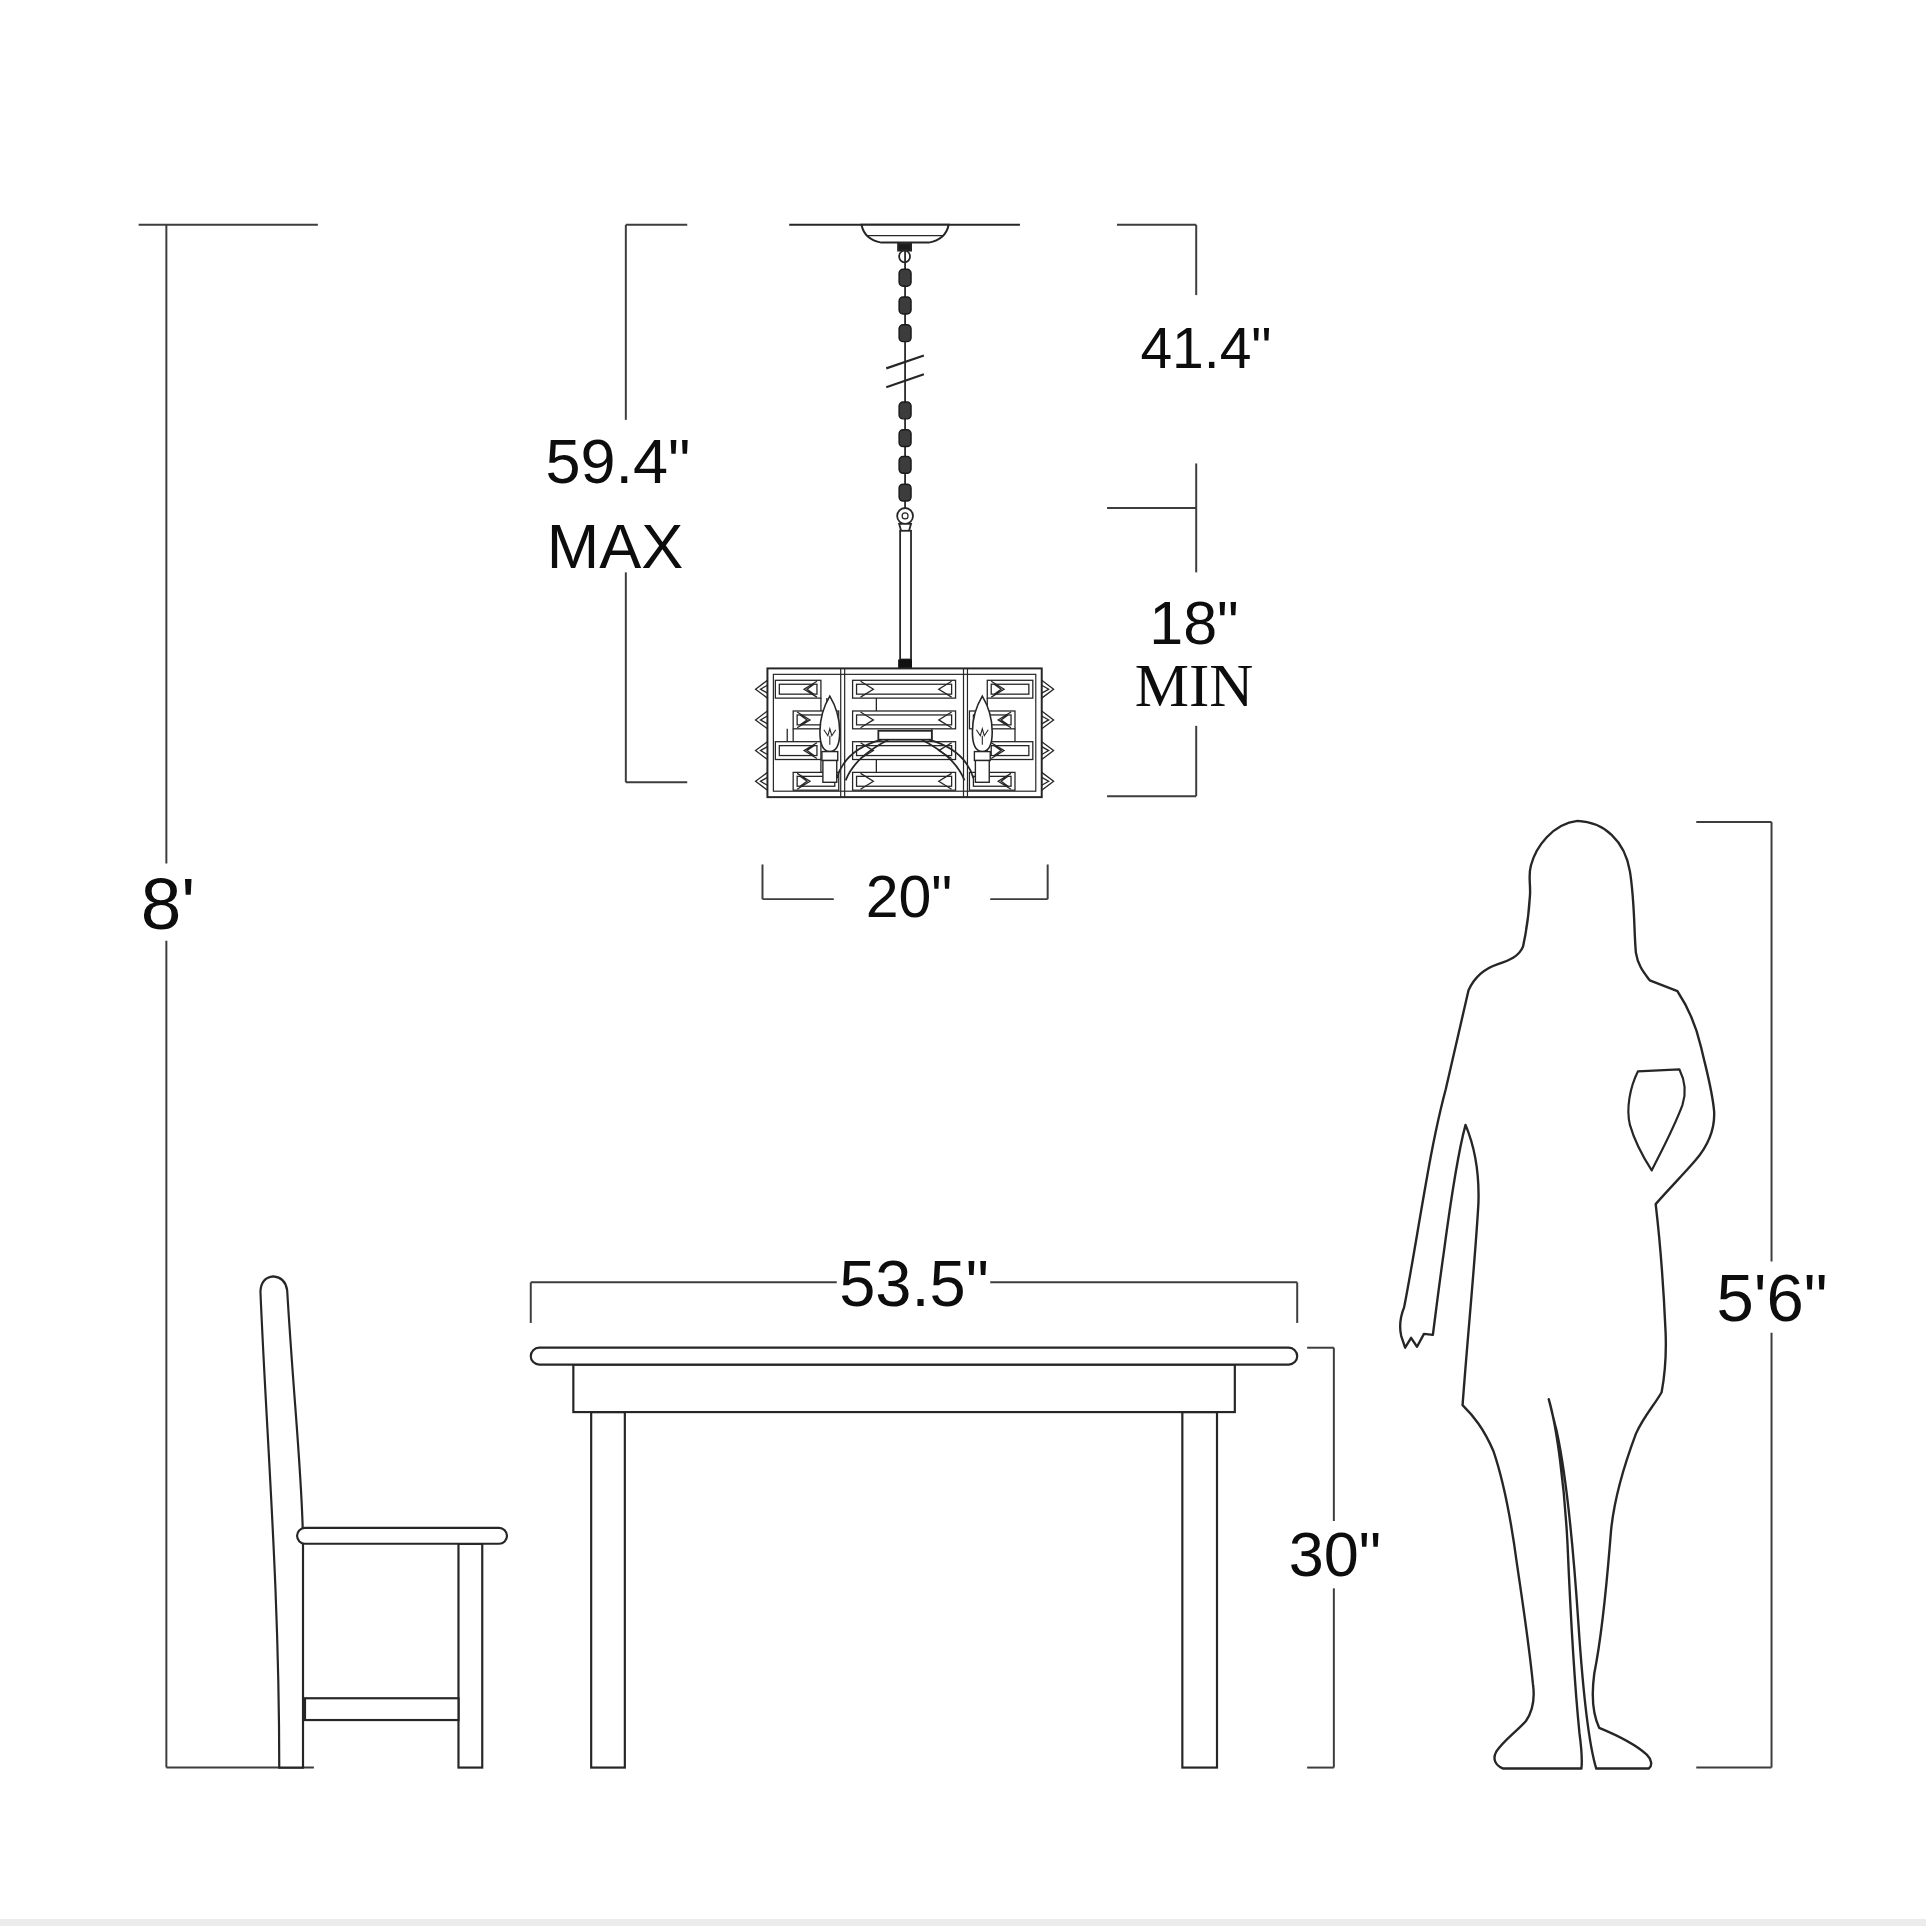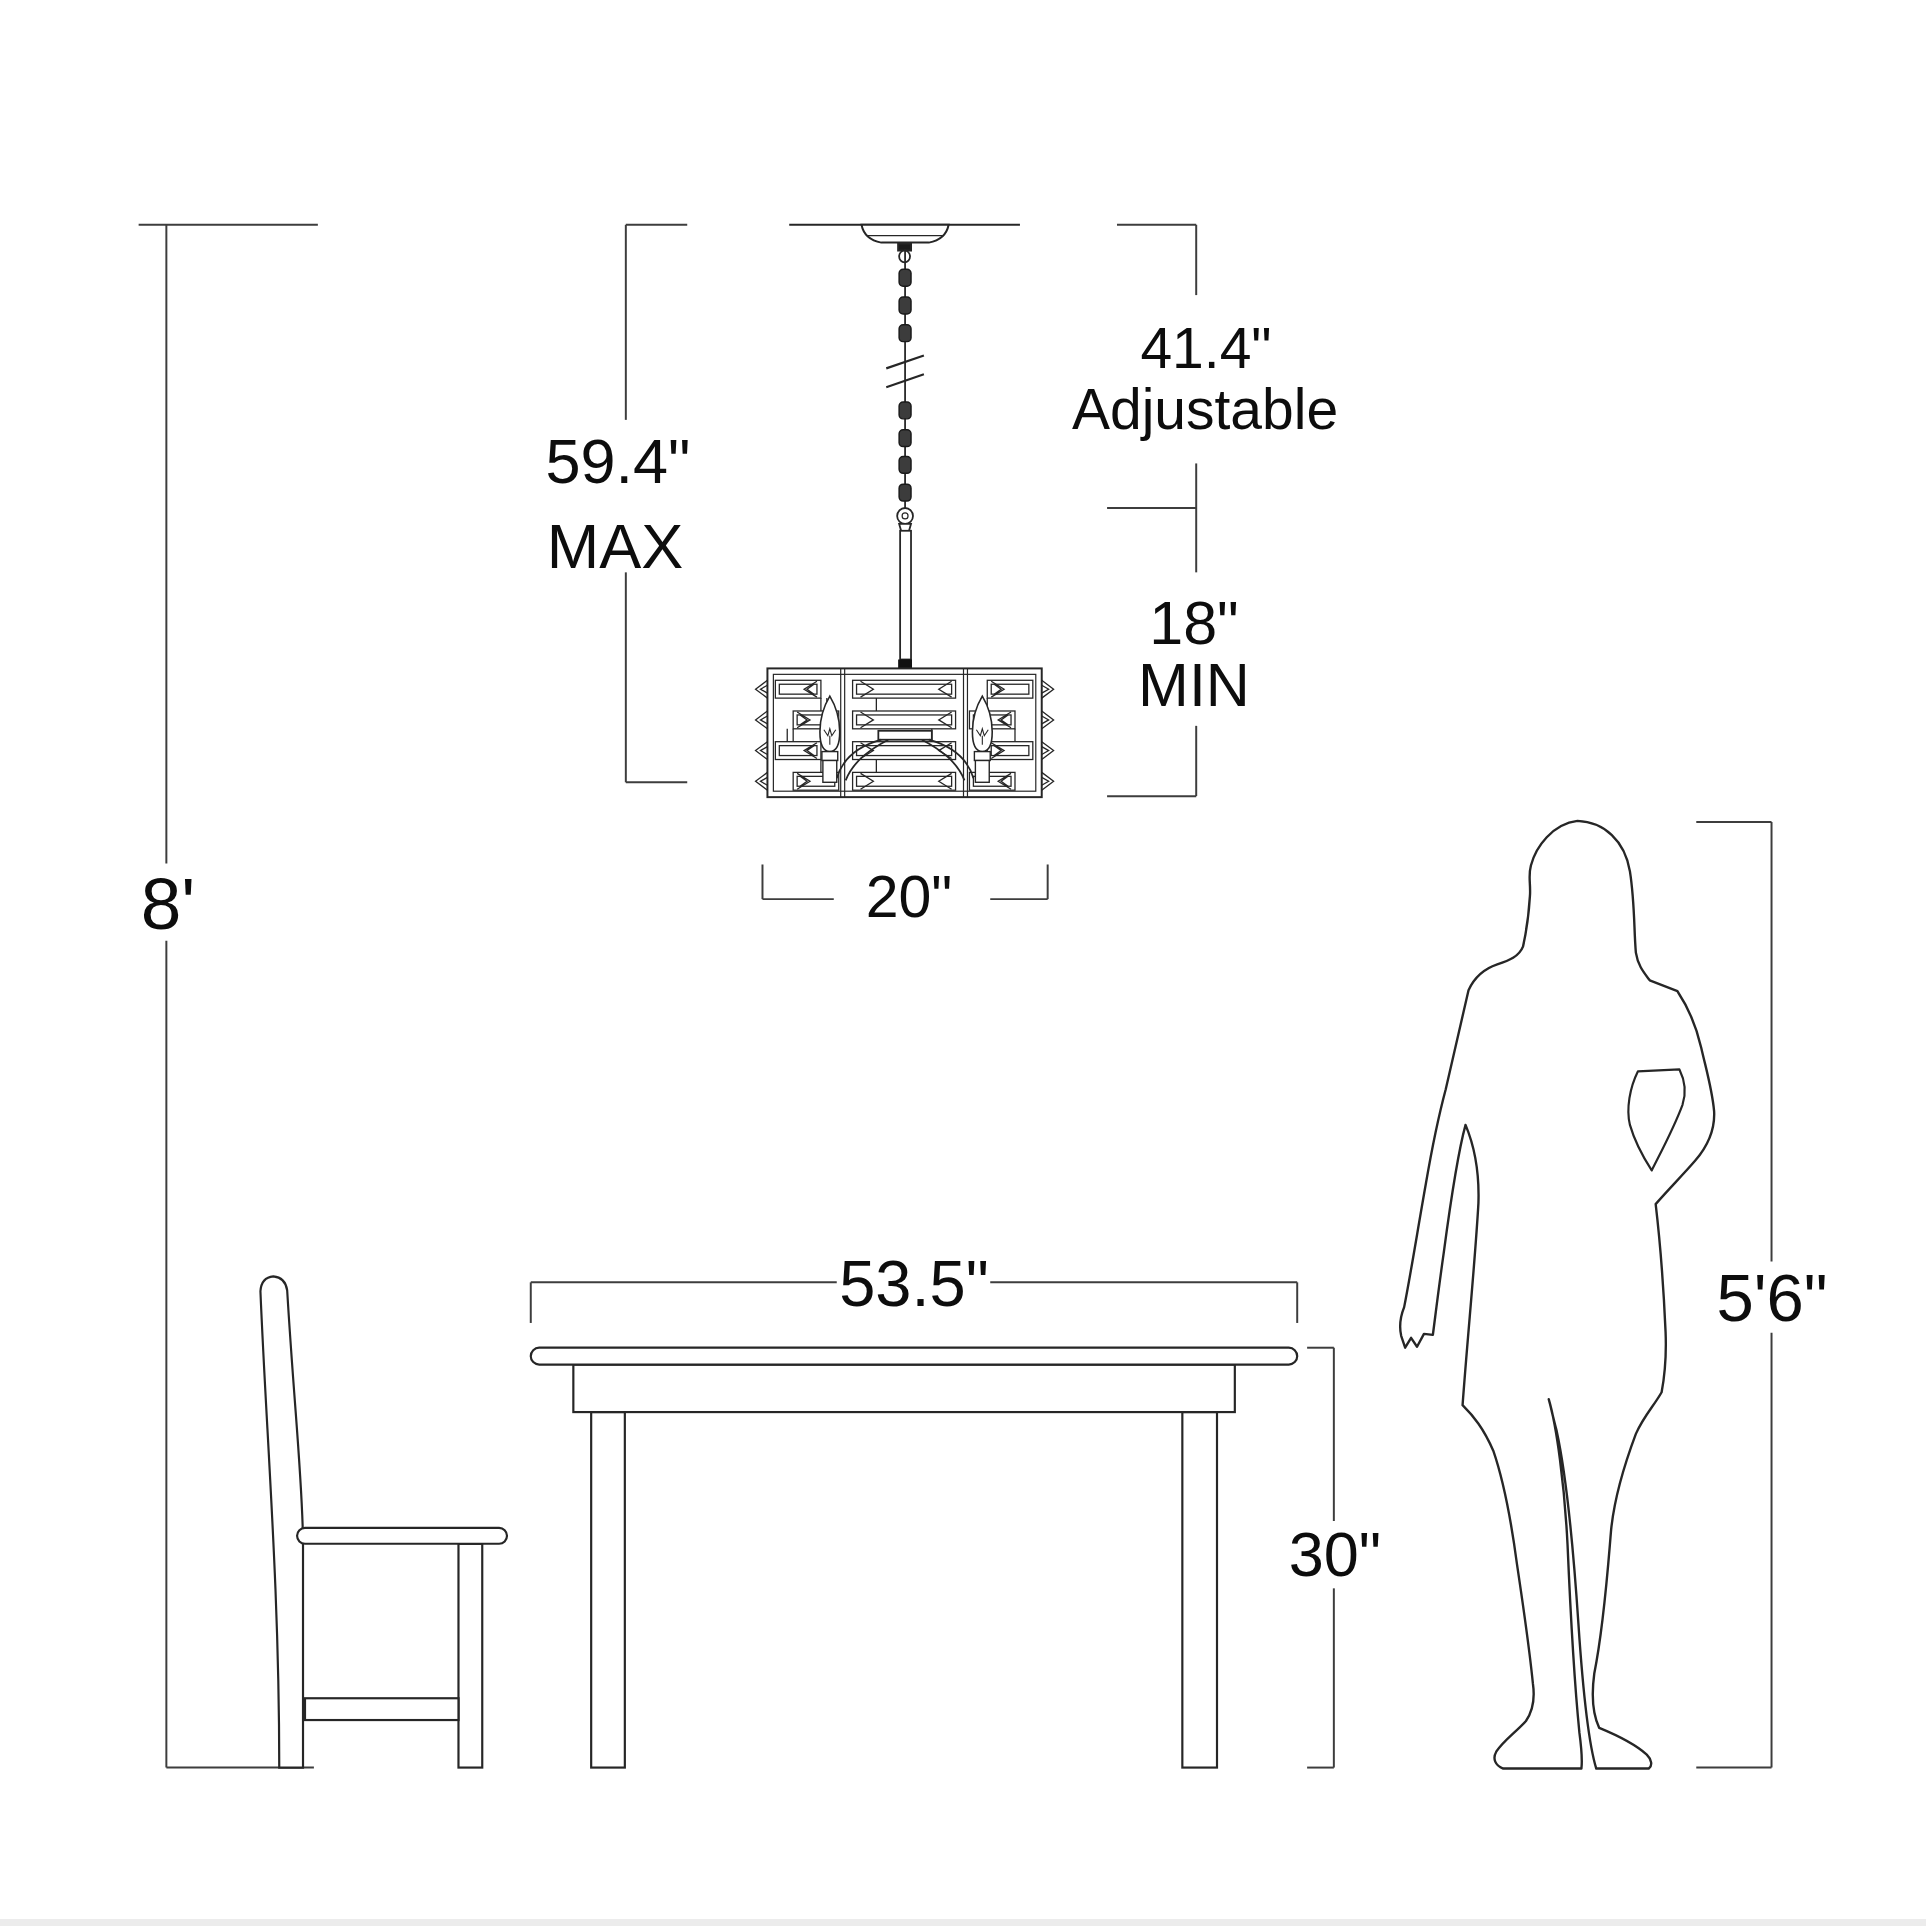--- a/index.html
+++ b/index.html
@@ -288,24 +288,23 @@
                C1642,1120 1646,1098 1654,1082 Z" fill="#ffffff" stroke="#262626" stroke-width="2.2" stroke-linejoin="round"></path>
     </g>
   </svg>
 
   <div class="lbl" style="left:168px;top:903px;font-size:73px;">8'</div>
 
   <div class="lbl" style="left:618px;top:461px;font-size:63px;">59.4"</div>
   <div class="lbl" style="left:615px;top:530px;font-size:63px;margin-top:16px;">MAX</div>
 
   <div class="lbl" style="left:1206px;top:348px;font-size:57px;">41.4"</div>
-  <div class="lbl" style="left:1205px;top:409px;font-size:57px;">Adjustable</div>
 
   <div class="lbl" style="left:1194px;top:623px;font-size:61px;">18"</div>
-  <div class="lbl" style="left:1194px;top:685px;font-size:61px;">MIN</div>
+  <div class="lbl" style="left:1194px;top:685px;font-size:61px;font-family:Liberation Serif, serif;">MIN</div>
 
   <div class="lbl" style="left:909px;top:897px;font-size:59px;">20"</div>
 
   <div class="lbl" style="left:914px;top:1283px;font-size:65px;">53.5"</div>
 
   <div class="lbl" style="left:1335px;top:1554px;font-size:63px;">30"</div>
 
   <div class="lbl" style="left:1772px;top:1297px;font-size:67px;">5'6"</div>
 
   <div class="bottom-strip"></div>

